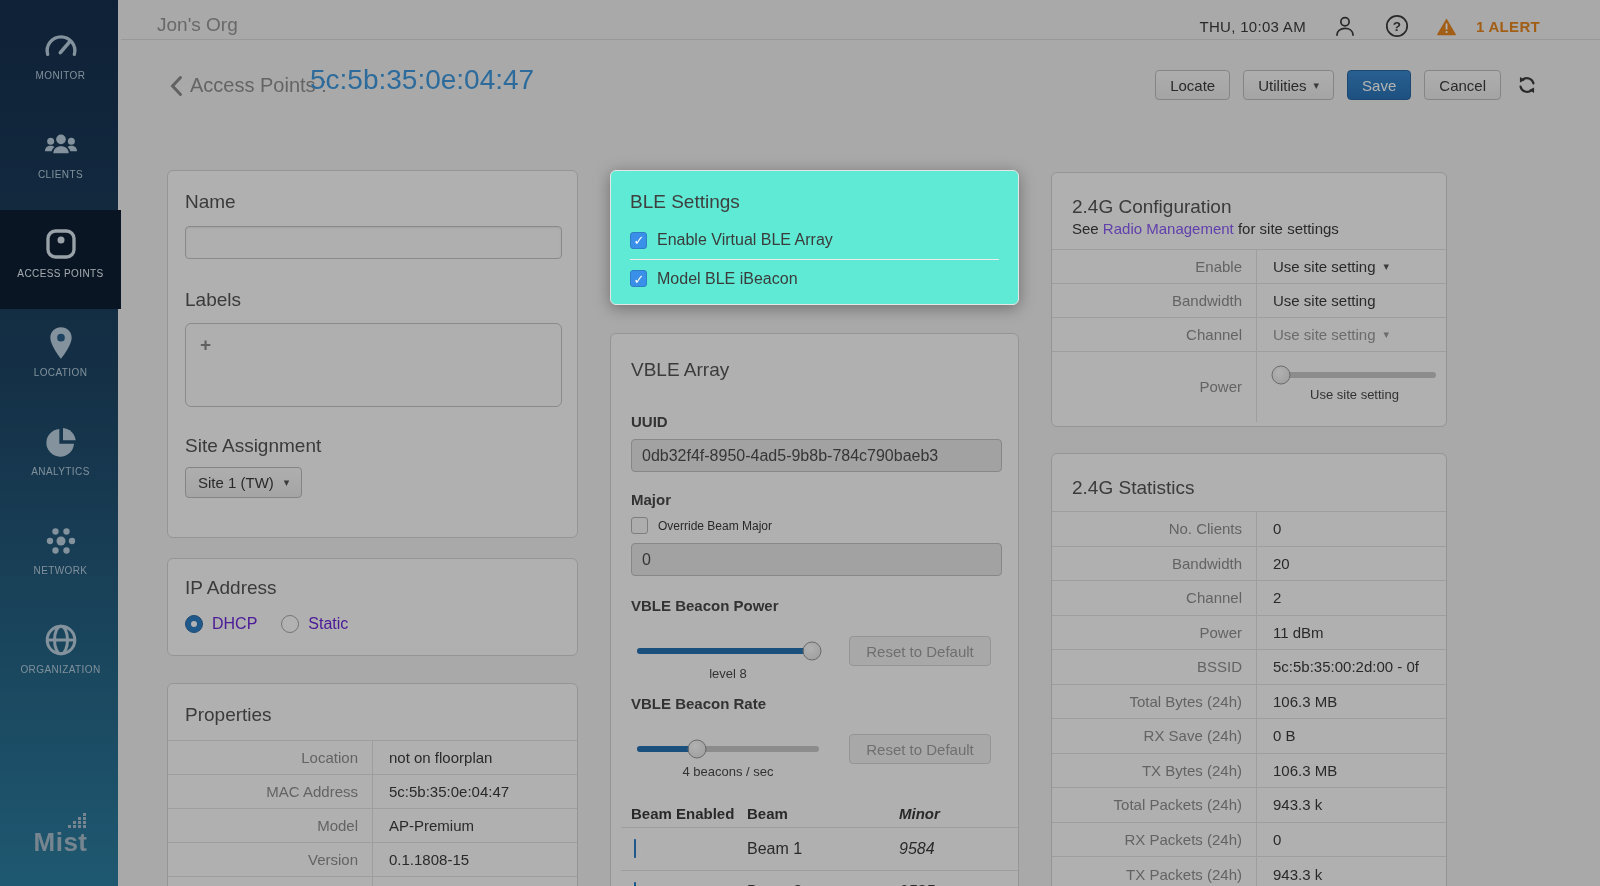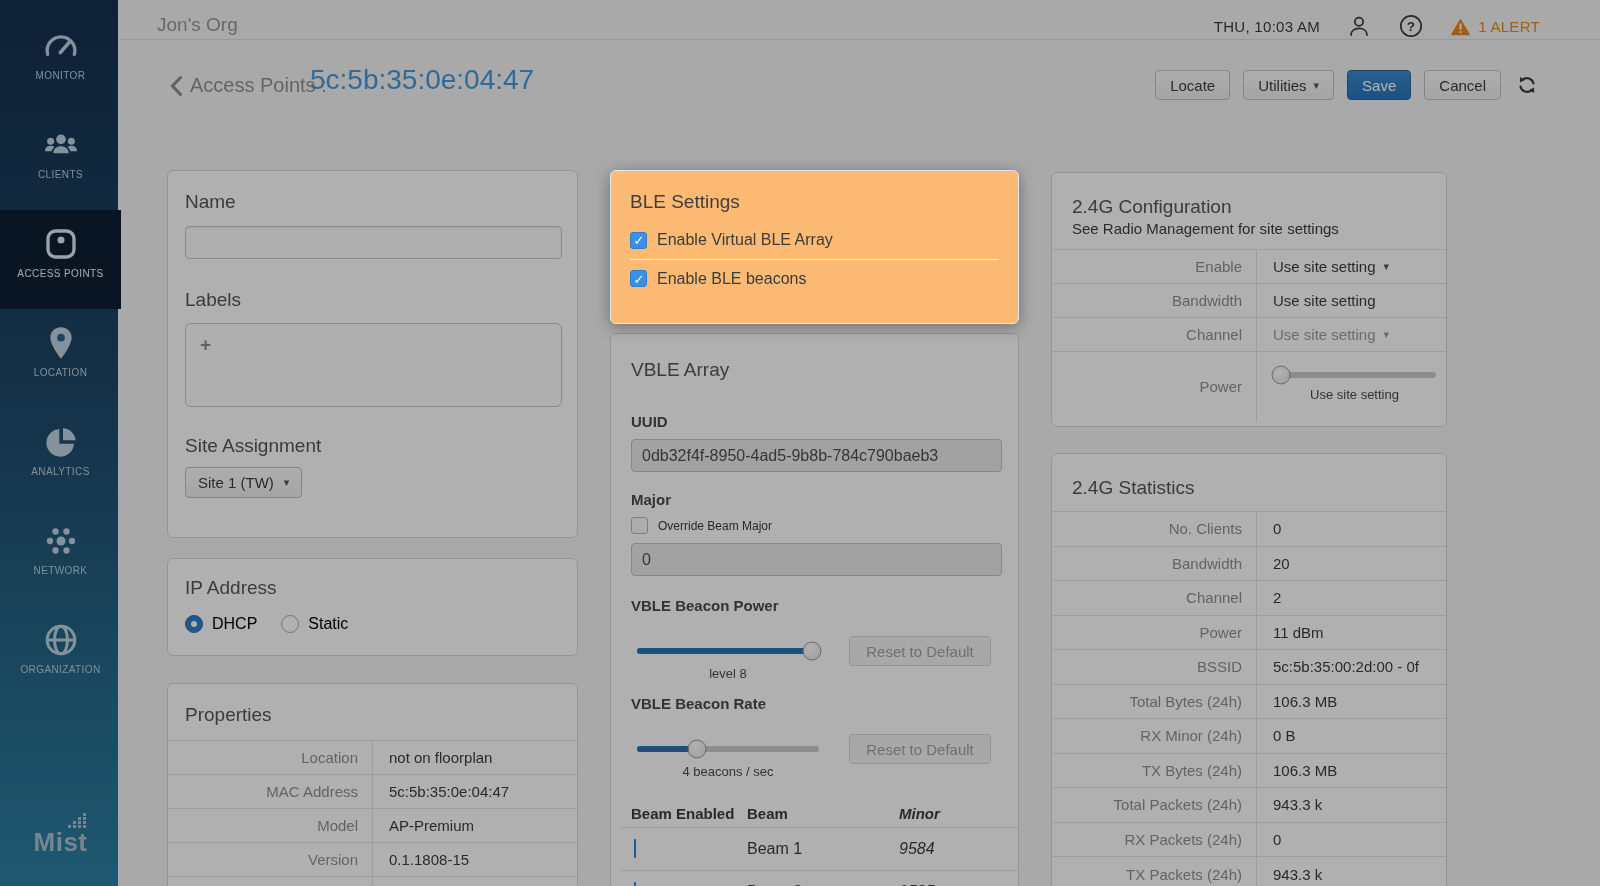--- a/index.html
+++ b/index.html
@@ -24,22 +24,22 @@
   .mist-dots { position:absolute; left:63px; top:-14px; }
 
   
   .topbar { position:absolute; left:121px; top:0; right:0; height:40px;
             border-bottom:1px solid #dcdcdc;text-align:right; }
   .org-name { position:absolute; left:36px; top:14px; font-size:19px; color:#979797; }
   .top-right { position:absolute; right:60px; top:0; height:52px; display:flex;
                align-items:center; gap:26px; }
   .datetime { font-size:15px; color:#3c3c3c; letter-spacing:.3px; }
   .top-ic { width:26px; height:26px; cursor:pointer; }
-  .alert { display:flex; align-items:center; gap:7px; cursor:pointer;
-           color:#e8871f; font-size:15px; font-weight:normal; letter-spacing:.3px; }
+  .alert { display:flex; align-items:center; gap:19px; cursor:pointer;
+           color:#e8871f; font-size:15px; font-weight:bold; letter-spacing:.3px; }
 
   
   .back-chev { position:absolute; left:170px; top:75px; cursor:pointer; }
   .sect-title { position:absolute; left:190px; top:74px; font-size:20px; color:#909090; }
   .dev-mac { position:absolute; left:310px; top:64px; font-size:28px; color:#409ade; }
   .toolbar-btns { position:absolute; right:99px; top:70px; display:flex; gap:13px; }
   .btn { height:30px; padding:0 14px; font-size:15px; color:#3c3c3c;
          border:1px solid #bfbfbf; border-radius:4px; cursor:pointer;
          background:linear-gradient(#f9f9f9,#ebebeb);
          display:inline-flex; align-items:center; gap:7px;
@@ -63,42 +63,42 @@
   .labels-box { margin-top:12px; width:377px; height:84px; border:1px solid #c6c6c6;
                 border-radius:6px; background:#fbfbfb; padding:10px 14px; }
   .plus { font-size:19px; font-weight:bold; color:#8a8a8a; cursor:pointer; }
   .dropdown { display:inline-flex; align-items:center; gap:10px; height:31px; padding:0 12px;
               border:1px solid #bdbdbd; border-radius:4px; cursor:pointer;
               background:linear-gradient(#fafafa,#ececec); font-size:15px; color:#3c3c3c; }
 
   
   #card-ip { left:167px; top:558px; width:411px; height:98px; padding:18px 17px; }
   .radio-row { margin-top:16px; display:flex; align-items:center; gap:24px; }
-  .radio-opt { display:flex; align-items:center; gap:9px; font-size:16px; color:#000000; cursor:pointer; }
+  .radio-opt { display:flex; align-items:center; gap:9px; font-size:16px; color:#6d28d9; cursor:pointer; }
   .radio { width:18px; height:18px; border-radius:50%; background:#fff; border:1px solid #a9a9a9; position:relative; }
   .radio.sel { background:#2f7fc6; border-color:#2a6ba8; }
   .radio.sel::after { content:""; position:absolute; left:5px; top:5px; width:6px; height:6px;
                       border-radius:50%; background:#fff; }
 
   
   .tbl { border-top:1px solid #e2e2e2; }
   .trow { display:flex; align-items:center; height:34px; border-bottom:1px solid #e2e2e2; }
   .trow:last-child { border-bottom:none; }
   .tlabel { width:205px; text-align:right; padding-right:14px; font-size:15px; color:#8f8f8f;
             border-right:1px solid #e2e2e2; align-self:stretch; display:flex;
             align-items:center; justify-content:flex-end; }
   .tval { padding-left:16px; font-size:15px; color:#3c3c3c; }
 
   
   #card-props { left:167px; top:683px; width:411px; height:240px; }
   #card-props .card-title { padding:20px 17px 14px; }
 
   
-  #card-ble { left:610px; top:170px; width:409px; height:154px; z-index:60;
-              background:#fdba74; border-color:#e6e6e6; padding:20px 0 0 19px;
+  #card-ble { left:610px; top:170px; width:409px; height:135px; z-index:60;
+              background:#5eead4; border-color:#e6e6e6; padding:20px 0 0 19px;
               box-shadow:0 3px 16px rgba(0,0,0,.35); }
   #card-ble .card-title { color:#3f3f3f; }
   .ble-opt { display:flex; align-items:center; gap:10px; height:38px; font-size:16px; color:#3b3b3b; }
   .ble-opt + .ble-opt { border-top:1px solid #ececec; }
   .ble-opts { margin-top:8px; margin-right:19px; }
 
   
   .chk { width:17px; height:17px; border-radius:3px; border:1px solid #b5b5b5; background:#f8f8f8;
          position:relative; cursor:pointer; flex:none; }
   .chk.on { background:#3a90e8; border-color:#2f7fc6; }
@@ -125,21 +125,21 @@
   .beam-tbl { margin:0 -18px 0 -10px; }
   .beam-hdr, .beam-row { display:flex; align-items:center; padding-left:10px; }
   .beam-hdr { height:28px; font-size:15px; font-weight:bold; color:#3c3c3c; }
   .beam-row { height:43px; border-top:1px solid #e2e2e2; font-size:16px; color:#3c3c3c; }
   .bc1 { width:116px; } .bc2 { width:152px; } .bc3 { flex:1;font-style:italic; }
 
   
   #card-cfg { left:1051px; top:172px; width:396px; height:255px; }
   #card-cfg .card-title { padding:23px 20px 2px; }
   .cfg-sub { padding:0 20px 12px; font-size:15px; color:#3c3c3c; }
-  .cfg-sub a { color:#404040; text-decoration:none; cursor:pointer; }
+  .cfg-sub a { color:#8b5cf6; text-decoration:none; cursor:pointer; }
   .val-caret { display:inline-flex; align-items:center; gap:8px; cursor:pointer; }
   .muted, .muted .caret { color:#9b9b9b; }
   .power-row { height:70px; align-items:flex-start; }
   .power-wrap { padding-left:16px; padding-top:20px; }
   .power-wrap .slider { width:163px; margin-left:0; }
   .power-cap { width:163px; text-align:center; font-size:13px; color:#4a4a4a; margin-top:9px; }
 
   
   #card-stats { left:1051px; top:453px; width:396px; height:450px; }
   #card-stats .card-title { padding:23px 20px 12px; }
@@ -345,21 +345,21 @@
 
   <section class="card" id="card-ble">
     <div class="card-title">BLE Settings</div>
     <div class="ble-opts">
       <div class="ble-opt">
         <span class="chk on"></span>
         <span>Enable Virtual BLE Array</span>
       </div>
       <div class="ble-opt">
         <span class="chk on"></span>
-        <span>Enable BLE beacons</span>
+        <span>Model BLE iBeacon</span>
       </div>
     </div>
   </section>
 
   <section class="card" id="card-vble">
     <div class="card-title">VBLE Array</div>
 
     <div class="sub-label" style="margin-top:32px">UUID</div>
     <input class="mono-input" style="margin-top: 9px;" readonly="" value="0db32f4f-8950-4ad5-9b8b-784c790baeb3">
 
@@ -474,21 +474,21 @@
       </div>
       <div class="trow">
         <span class="tlabel">BSSID</span>
         <span class="tval">5c:5b:35:00:2d:00 - 0f</span>
       </div>
       <div class="trow">
         <span class="tlabel">Total Bytes (24h)</span>
         <span class="tval">106.3 MB</span>
       </div>
       <div class="trow">
-        <span class="tlabel">RX Minor (24h)</span>
+        <span class="tlabel">RX Save (24h)</span>
         <span class="tval">0 B</span>
       </div>
       <div class="trow">
         <span class="tlabel">TX Bytes (24h)</span>
         <span class="tval">106.3 MB</span>
       </div>
       <div class="trow">
         <span class="tlabel">Total Packets (24h)</span>
         <span class="tval">943.3 k</span>
       </div>

